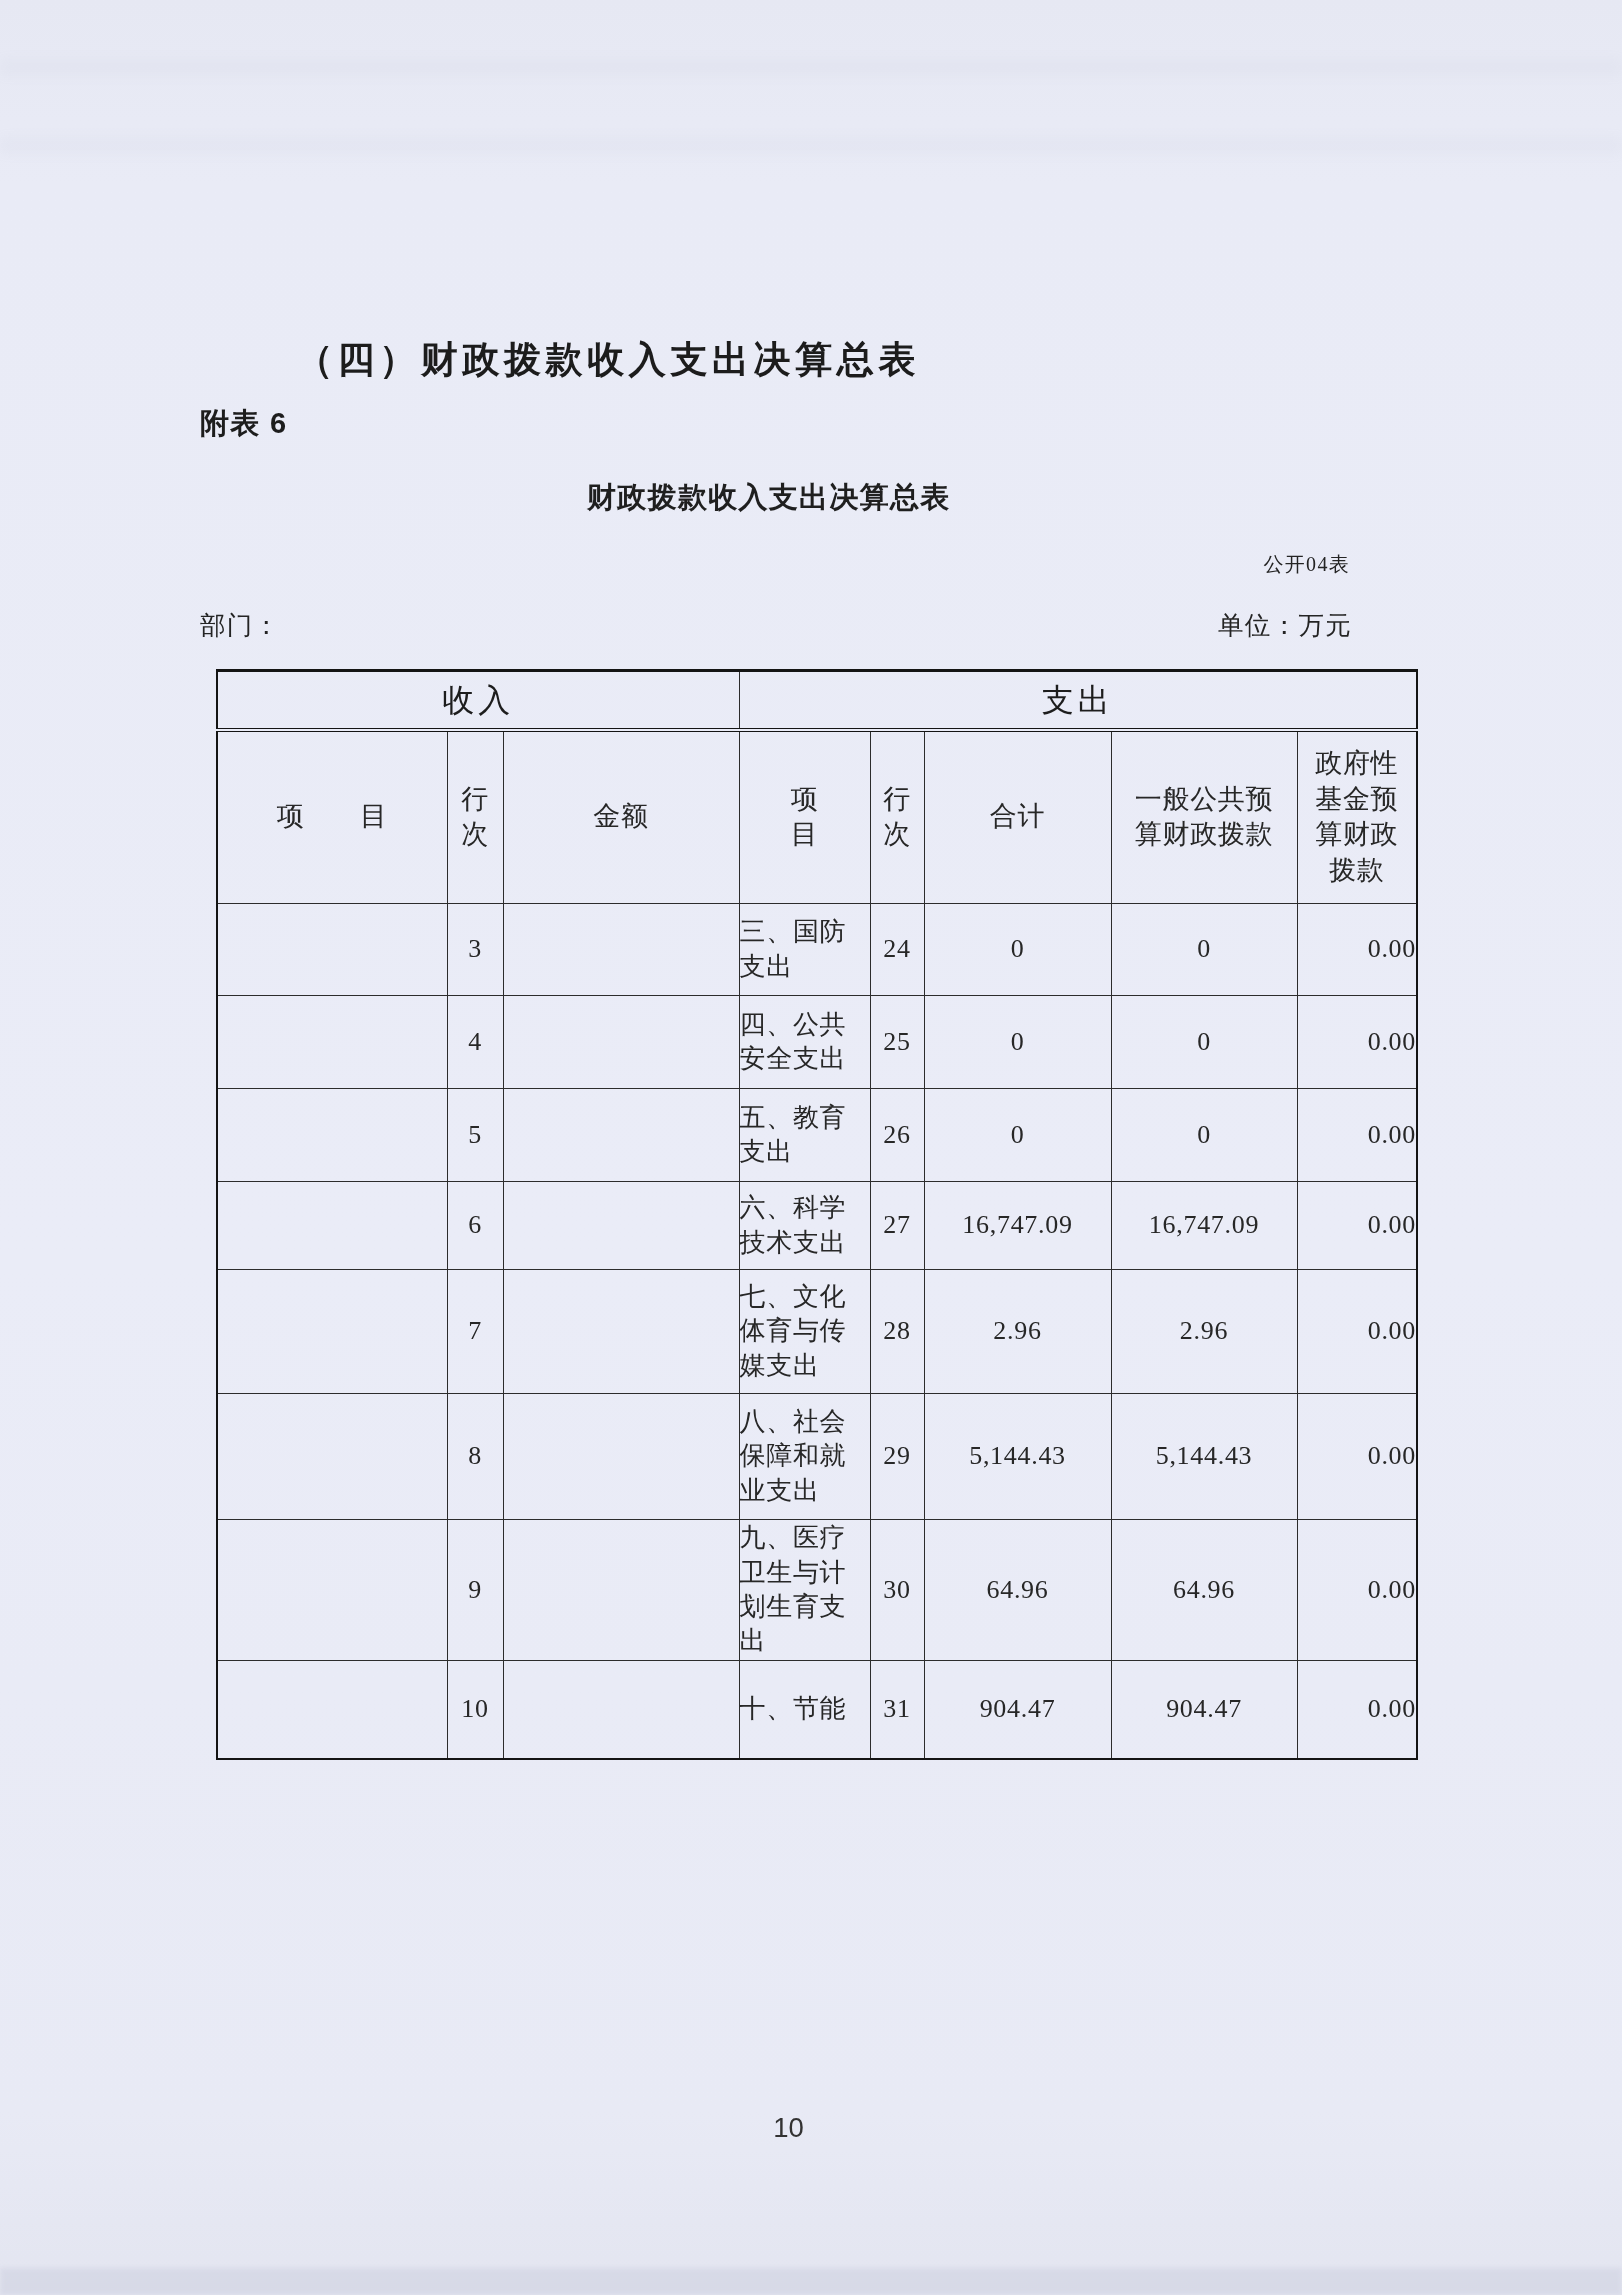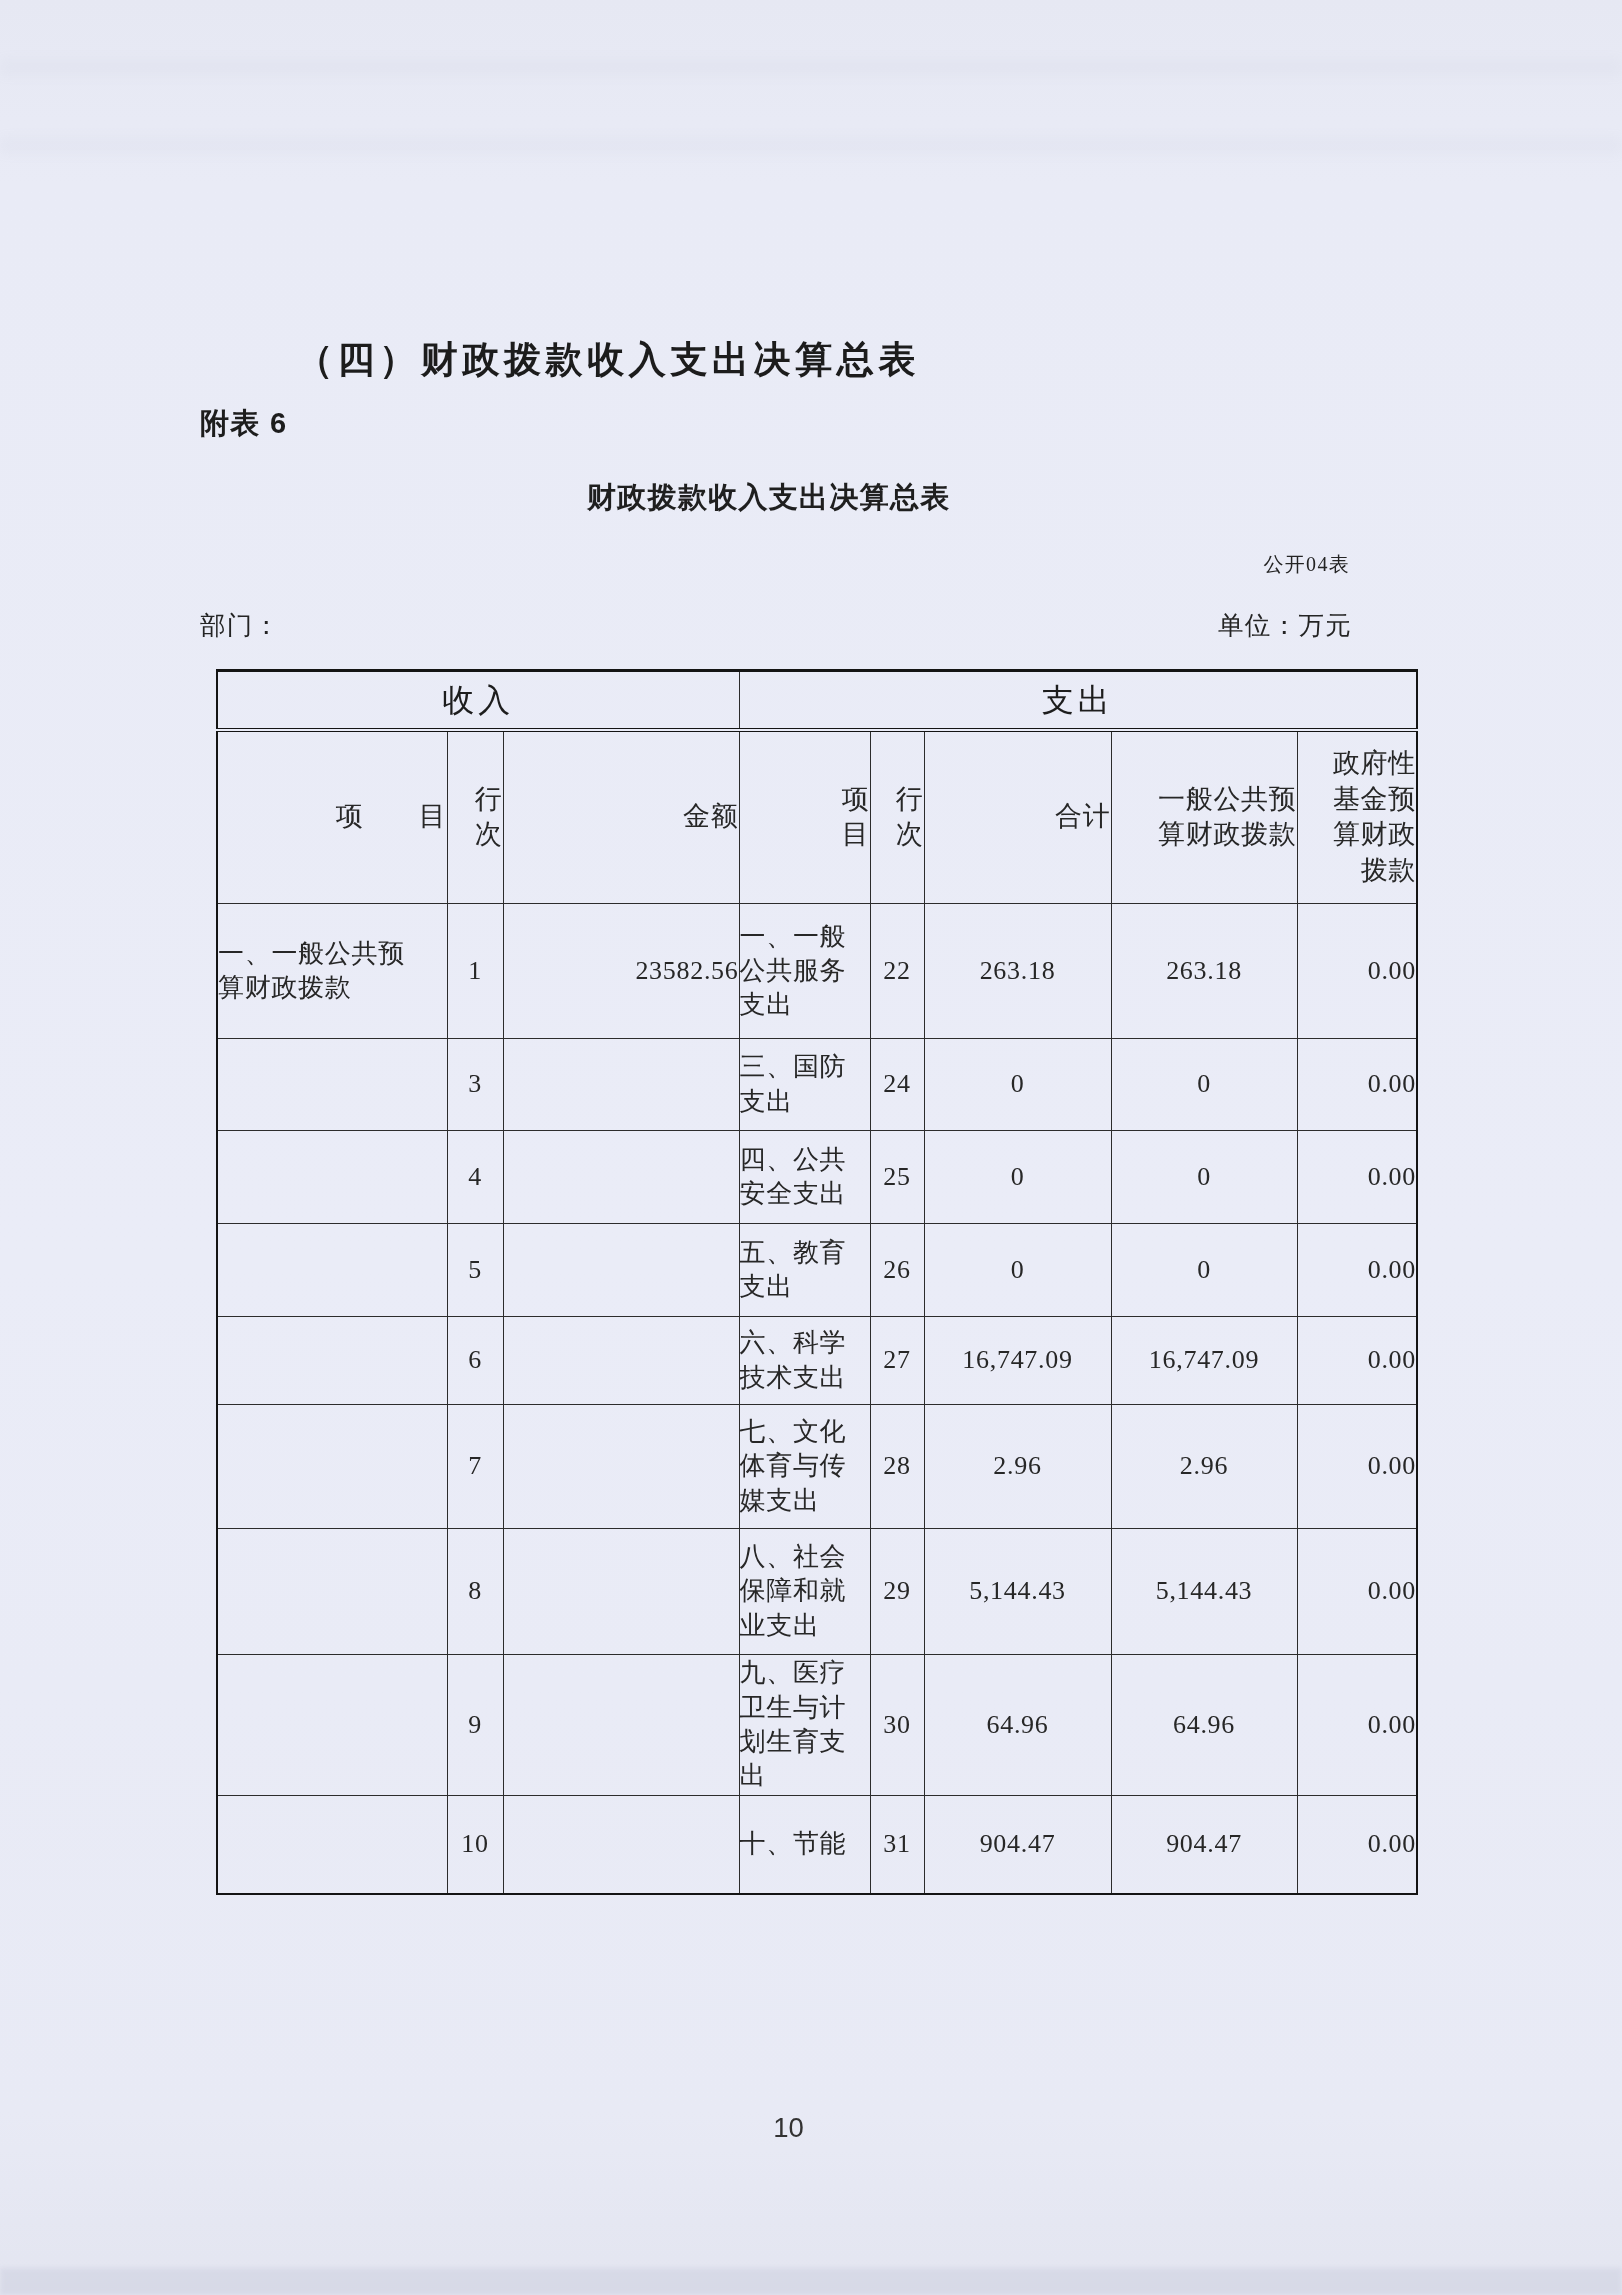--- a/index.html
+++ b/index.html
@@ -29,21 +29,21 @@
     border-collapse:collapse; table-layout:fixed;
     border:2px solid #141414; border-top-width:3.3px; border-bottom-width:2.6px;
   }
   table.fiscal td {
     border:1.3px solid #2c2c2c; padding:0; vertical-align:middle;
     font-size:26px; line-height:1.32; letter-spacing:0.7px;
     white-space:pre-line; color:#272727; overflow:hidden;
   }
   tr.hdr1 td { font-size:32px; letter-spacing:3.9px; text-align:center;
     border-bottom:4.6px double #141414; color:#1d1d1d; }
-  tr.hdr2 td { text-align:right; font-size:27px; }
+  tr.hdr2 td { text-align:center; font-size:27px; }
   tr.idxrow td { text-align:center; border-bottom:4.6px double #141414; font-size:26px; }
   tr.datarow td { }
   td.c-item-in  { text-align:left; padding-left:2.6px; padding-right:2.6px; }
   td.c-line     { text-align:center; }
   td.c-amount   { text-align:right; padding-right:4.6px; }
   td.c-item-ex  { text-align:left; padding-left:4.6px; padding-right:1.3px; }
   td.c-total    { text-align:center; }
   td.c-general  { text-align:center; }
   td.c-fund     { text-align:right; padding-right:5.2px; }
   .page-num { position:absolute; left:759px; top:2112px; width:59px; text-align:center;
@@ -91,33 +91,20 @@
 次</td>
         <td>合计</td>
         <td>一般公共预
 算财政拨款</td>
         <td>政府性
 基金预
 算财政
 拨款</td>
       </tr>
 
-      <tr class="datarow" style="height:135px">
-        <td class="c-item-in">一、一般公共预
-算财政拨款</td>
-        <td class="c-line">1</td>
-        <td class="c-amount">23582.56</td>
-        <td class="c-item-ex">一、一般
-公共服务
-支出</td>
-        <td class="c-line">22</td>
-        <td class="c-total">263.18</td>
-        <td class="c-general">263.18</td>
-        <td class="c-fund">0.00</td>
-      </tr>
       <tr class="datarow" style="height:92px">
         <td class="c-item-in"></td>
         <td class="c-line">3</td>
         <td class="c-amount"></td>
         <td class="c-item-ex">三、国防
 支出</td>
         <td class="c-line">24</td>
         <td class="c-total">0</td>
         <td class="c-general">0</td>
         <td class="c-fund">0.00</td>

